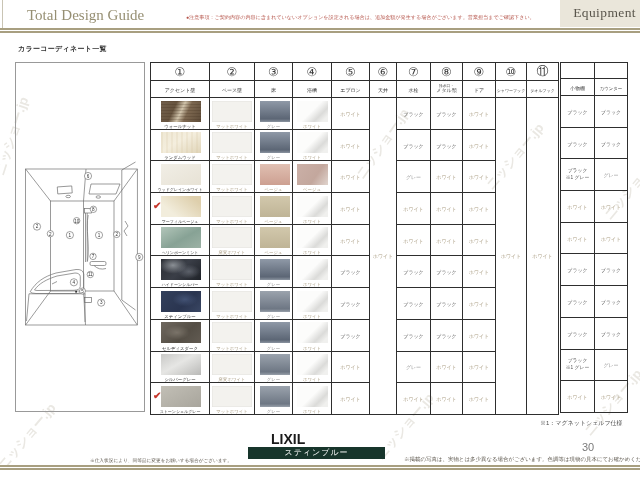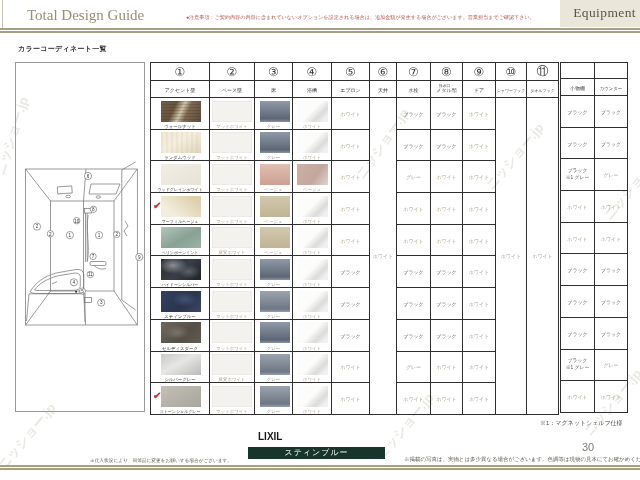--- a/index.html
+++ b/index.html
@@ -23,21 +23,21 @@
 .bk{color:#565656;}
 .gy{color:#8d8d8d;}
 .hd{color:#333;}
 .num{font-size:12px;color:#3c3c3c;font-weight:normal;}
 .swtd{position:relative;}
 .sw{position:absolute;top:2.5px;height:21px;}
 .s1{left:9.5px;right:8px;}.s2{left:1.5px;right:2px;}.s3{left:4.5px;right:2px;}.s4{left:3.5px;right:3px;}
 .lbl{position:absolute;left:0;right:0;bottom:0px;height:7px;line-height:7px;text-align:center;white-space:nowrap;}
 
 #fn1{left:540px;top:419px;font-size:6px;color:#4a4a4a;transform:scale(1.0);transform-origin:left top;white-space:nowrap;}
-#lixil{left:247px;top:431px;font-size:10px;font-weight:bold;color:#1a1a1a;letter-spacing:0px;padding-left:11px;}
+#lixil{left:260px;top:431px;font-size:14px;font-weight:bold;color:#1a1a1a;letter-spacing:0px;padding-left:11px;}
 #ubox{left:248px;top:447px;width:137px;height:12px;background:#17352b;color:#fff;font-size:8px;text-align:center;line-height:12px;letter-spacing:1px;}
 #noteL{left:90px;top:457px;font-size:6px;color:#5a544a;transform:scale(0.78);transform-origin:left top;white-space:nowrap;}
 #pgnum{left:582px;top:441px;font-size:11px;color:#7a7a7a;}
 #noteR{left:404px;top:455.5px;font-size:6px;color:#5a544a;transform:scale(0.91);transform-origin:left top;white-space:nowrap;}
 .wm{color:#eae8e3;font-size:13px;white-space:nowrap;font-weight:bold;}
 .chk{position:absolute;left:2px;top:7px;color:#c5372b;font-size:10px;font-weight:bold;z-index:3;}
 </style></head>
 <body>
 <div class="abs wm" style="left:-9px;top:172px;transform:rotate(-72deg);transform-origin:left top;">ニッショー.jp</div>
 <div class="abs wm" style="left:482px;top:182px;transform:rotate(-50deg);transform-origin:left top;">ニッショー.jp</div>

